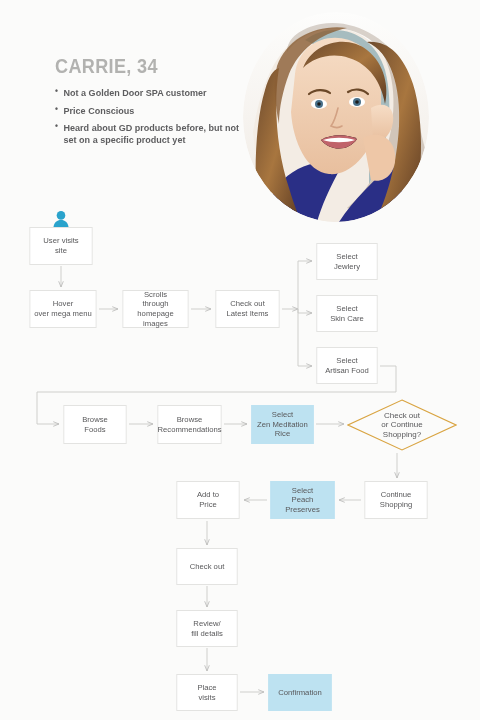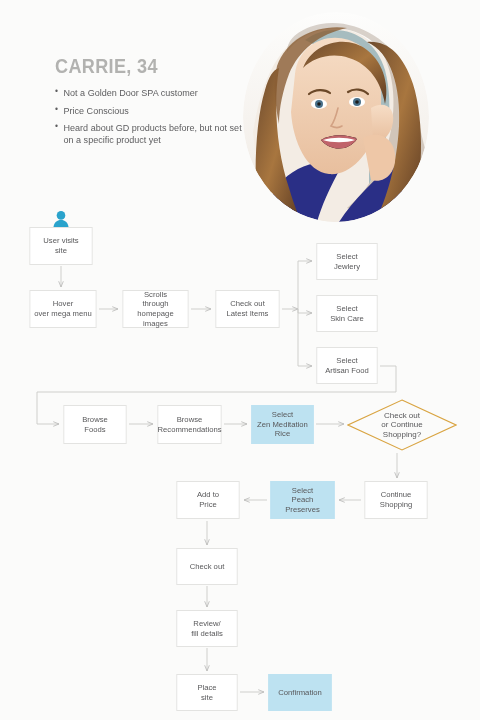--- a/index.html
+++ b/index.html
@@ -15,21 +15,21 @@
 
   
   .persona{position:absolute;left:55px;top:54px;width:200px;}
   .persona-name{
     font-size:21px;letter-spacing:.4px;color:#b2b2b0;
     font-weight:700;text-transform:uppercase;
     transform:scaleX(.86);transform-origin:left center;
     font-family:"Liberation Sans", sans-serif;
     white-space:nowrap;
   }
-  .persona-bullets{margin:9px 0 0 0;padding:0;list-style:none;}
+  .persona-bullets{margin:9px 0 0 0;padding:0;list-style:none;font-weight:bold;}
   .persona-bullets li{
     position:relative;padding-left:9px;margin-bottom:6px;
     font-size:9.5px;line-height:11.5px;color:#5d5d5f;
     transform:scaleX(.95);transform-origin:left center;
   }
   .persona-bullets li::before{
     content:"\2022";position:absolute;left:0;top:-1px;
     color:#5d5d5f;font-size:9px;
   }
 
@@ -243,18 +243,18 @@
     </div>
     <div class="node" style="left: 175px; top: 548px; width: 64px; height: 37px;">
       <span>Check out</span>
     </div>
     <div class="node" style="left: 175px; top: 610px; width: 64px; height: 37px;">
       <span>Review/
 fill details</span>
     </div>
     <div class="node" style="left: 175px; top: 674px; width: 64px; height: 37px;">
       <span>Place
-site</span>
+visits</span>
     </div>
     <div class="node hl" style="left: 267px; top: 674px; width: 66px; height: 37px;">
       <span>Confirmation</span>
     </div>
   </div>
 
 </body></html>

